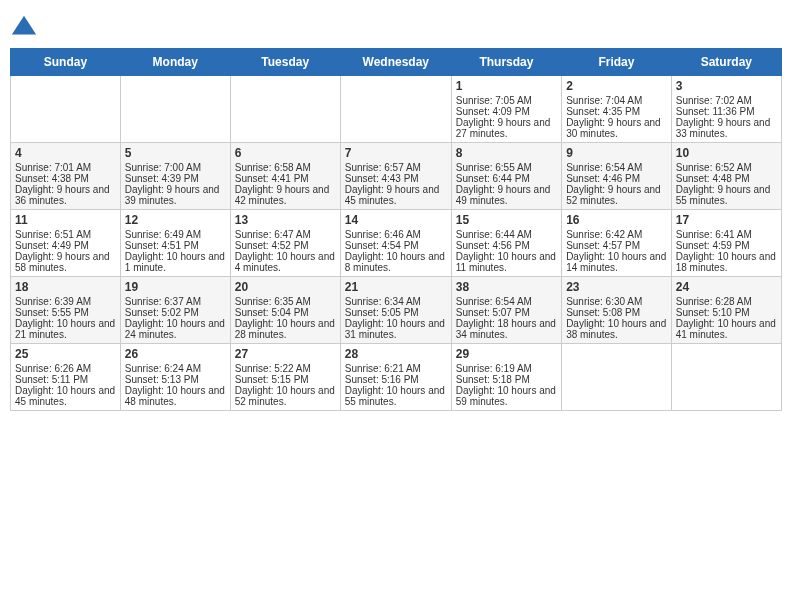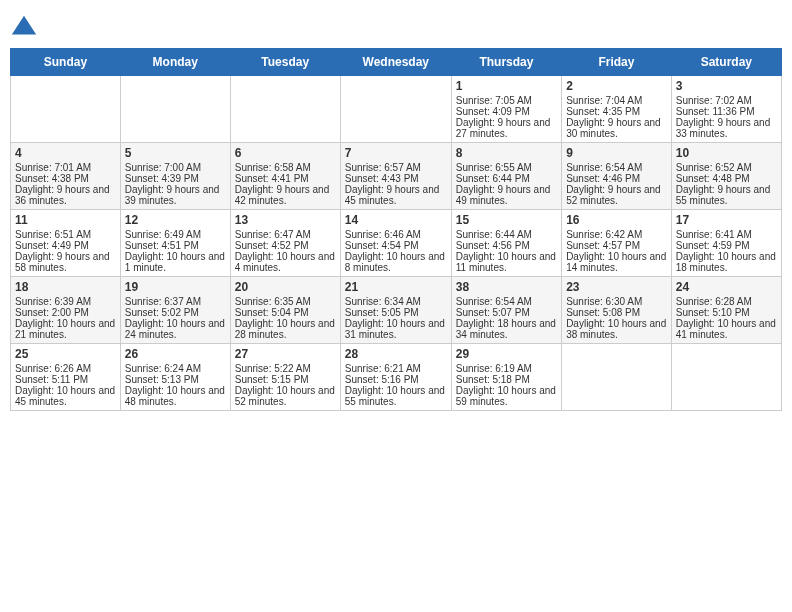--- a/index.html
+++ b/index.html
@@ -235,21 +235,21 @@
           <span class="day-number">17</span>
           <div>Sunrise: 6:41 AM</div>
           <div>Sunset: 4:59 PM</div>
           <div>Daylight: 10 hours and 18 minutes.</div>
         </td>
       </tr>
       <tr>
         <td>
           <span class="day-number">18</span>
           <div>Sunrise: 6:39 AM</div>
-          <div>Sunset: 2:00 PM</div>
+          <div>Sunset: 5:55 PM</div>
           <div>Daylight: 10 hours and 21 minutes.</div>
         </td>
         <td>
           <span class="day-number">19</span>
           <div>Sunrise: 6:37 AM</div>
           <div>Sunset: 5:02 PM</div>
           <div>Daylight: 10 hours and 24 minutes.</div>
         </td>
         <td>
           <span class="day-number">20</span>

